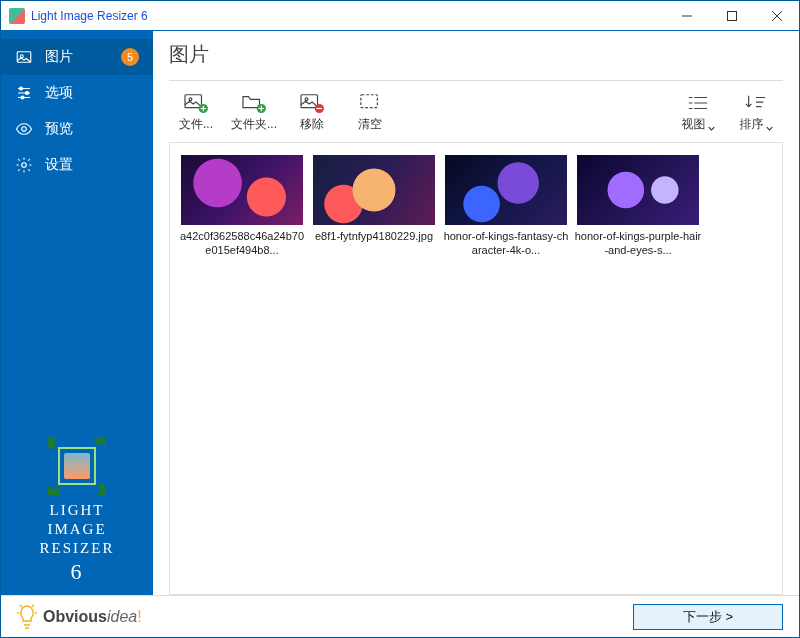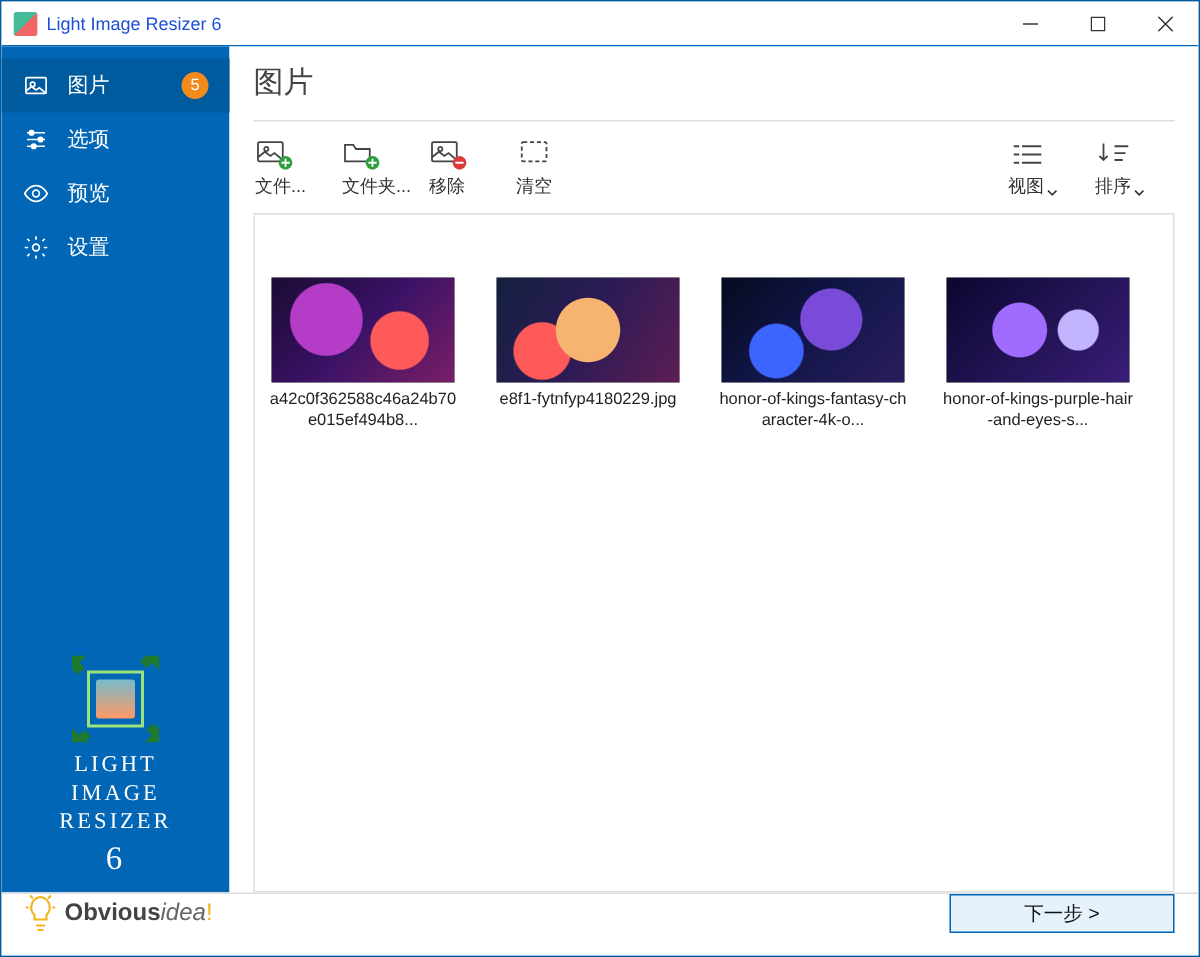--- a/index.html
+++ b/index.html
@@ -80,34 +80,34 @@
 
 .main { flex:1; background:#fff; display:flex; flex-direction:column; padding:10px 16px 0 16px; min-width:0;}
 .page-title { font-size:20px; color:#444; font-weight:400; margin-bottom:12px;}
 .toolbar {
   display:flex; align-items:flex-start; gap:6px;
   border:1px solid #ddd; border-left:none; border-right:none;
   padding:8px 0 6px 0;
 }
 .tool-group { display:flex; gap:4px;}
 .tool-btn {
-  width:54px; display:flex; flex-direction:column; gap:2px;
+  width:54px; display:flex; flex-direction:column; align-items:center; gap:2px;
   cursor:pointer; padding:2px 0; border:1px solid transparent; border-radius:2px;
 }
 .tool-btn .ticon { width:26px; height:22px; position:relative;}
 .tool-btn .ticon svg{ width:100%; height:100%; stroke:#444; fill:none; stroke-width:1.3;}
 .tool-btn .tlabel { font-size:12px; color:#333; display:flex; align-items:center; gap:2px;}
 .plus-dot { fill:#2E9E3F; stroke:none;}
 .minus-dot{ fill:#D83B3B; stroke:none;}
 .spacer { flex:1;}
 .chev { width:7px; height:7px; }
 .chev svg { width:100%; height:100%; stroke:#333; stroke-width:1.5; fill:none;}
 
 .grid-wrap { flex:1; overflow:auto; border:1px solid #ddd; border-top:none; padding:12px 6px;}
-.grid { display:flex; flex-wrap:wrap; gap:10px 18px; align-content:flex-start;margin-top:30px;}
+.grid { display:flex; flex-wrap:wrap; gap:10px 0; align-content:flex-start;}
 .thumb {
   width:132px; display:flex; flex-direction:column; align-items:center;
   cursor:pointer;
 }
 .thumb-img {
   width:122px; height:70px; background:#333; position:relative; overflow:hidden;
 }
 .thumb-img .g1{position:absolute;inset:0;background:radial-gradient(circle at 30% 40%, #b43cc6 0 25%, transparent 26%), radial-gradient(circle at 70% 60%, #ff5a5a 0 20%, transparent 21%), linear-gradient(135deg,#1a0b33,#3b1266,#7b1e66);}
 .thumb-img .g2{position:absolute;inset:0;background:radial-gradient(circle at 50% 50%, #f7b471 0 30%, transparent 31%), radial-gradient(circle at 25% 70%, #ff5a5a 0 18%, transparent 19%), linear-gradient(120deg,#14203f,#2c1b55,#5d1d55);}
 .thumb-img .g3{position:absolute;inset:0;background:radial-gradient(circle at 60% 40%, #7a4ad8 0 24%, transparent 25%), radial-gradient(circle at 30% 70%, #3c64ff 0 18%, transparent 19%), linear-gradient(135deg,#060a1f,#12164a,#2a1d5c);}
@@ -116,21 +116,21 @@
   font-size:11px; color:#222; text-align:center; margin-top:4px; line-height:1.25;
 }
 .thumb-name {
   font-size:11px; color:#222; text-align:center;
   width:100%; padding:0 2px; line-height:1.3; margin-top:4px;
   word-break:break-all;
   display:-webkit-box; -webkit-line-clamp:2; -webkit-box-orient:vertical; overflow:hidden;
 }
 
 .footer {
-  height:42px; display:flex; align-items:flex-start; justify-content:space-between;
+  height:42px; display:flex; align-items:center; justify-content:space-between;
   padding:0 16px; border-top:1px solid #ddd; background:#fff;
 }
 .obvious { display:flex; align-items:center; gap:6px; color:#666; font-size:16px; font-style:italic;}
 .bulb { width:20px; height:26px;}
 .bulb svg { width:100%; height:100%; stroke:#F2B31C; fill:none; stroke-width:1.4;}
 .obvious b{ color:#444; font-style:normal; font-weight:600;}
 .obvious .ex{ color:#F2B31C; font-style:normal;}
 .next-btn {
   min-width:150px; height:26px; border:1px solid #0066B5;
   background:#E5F1FB; color:#111; font-size:13px;

